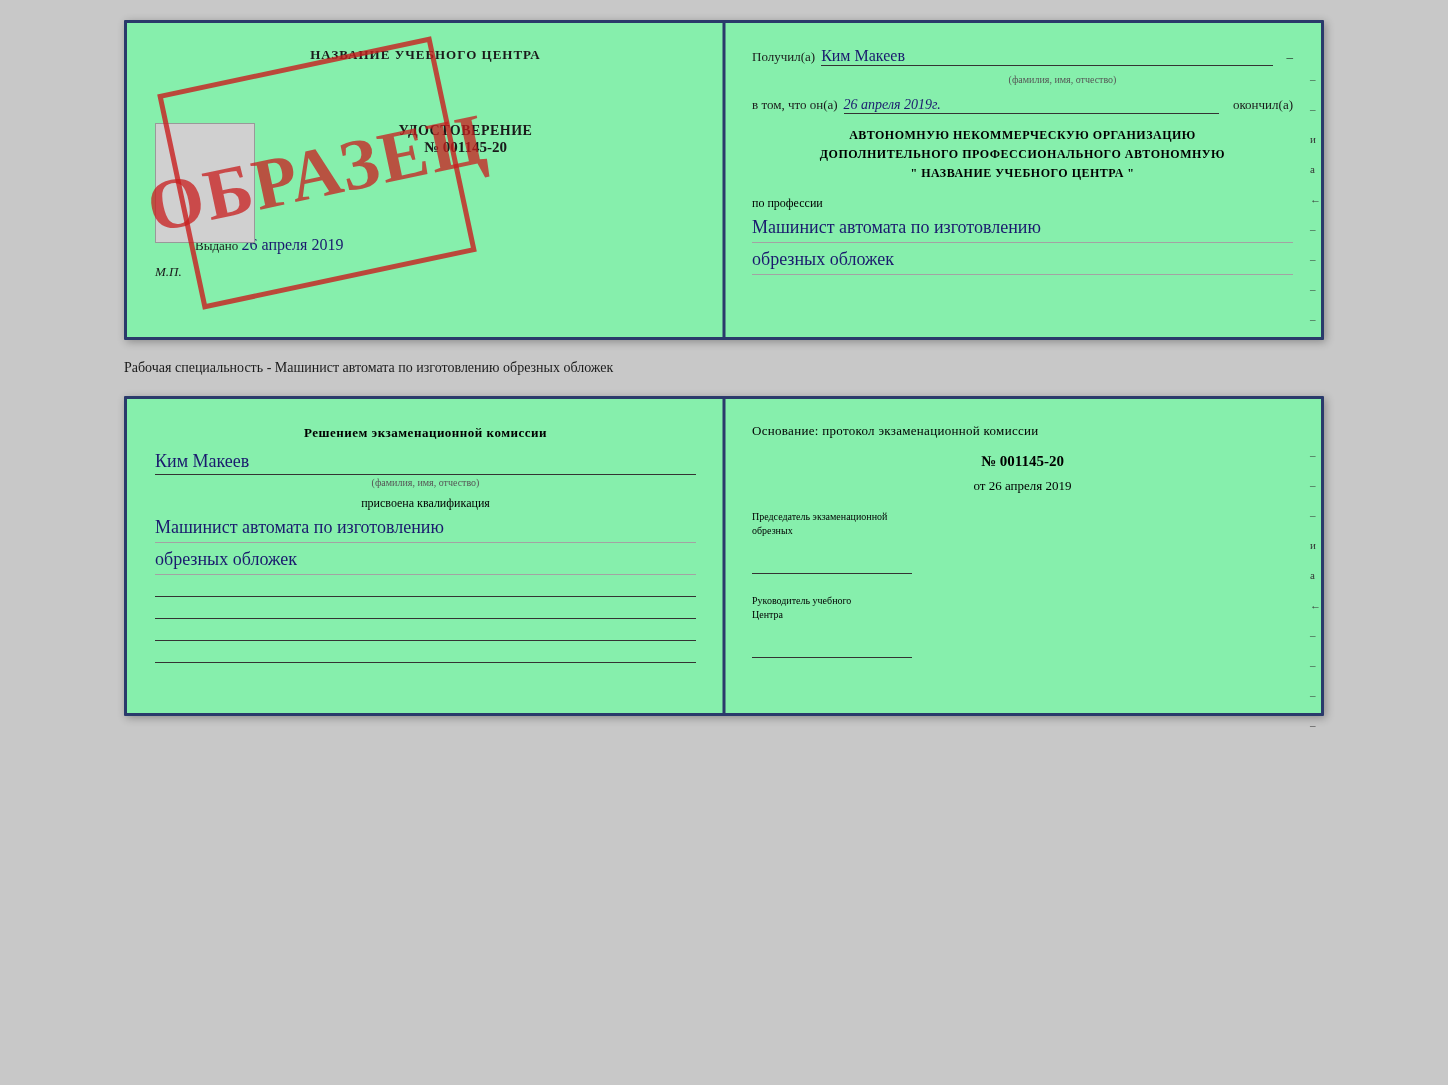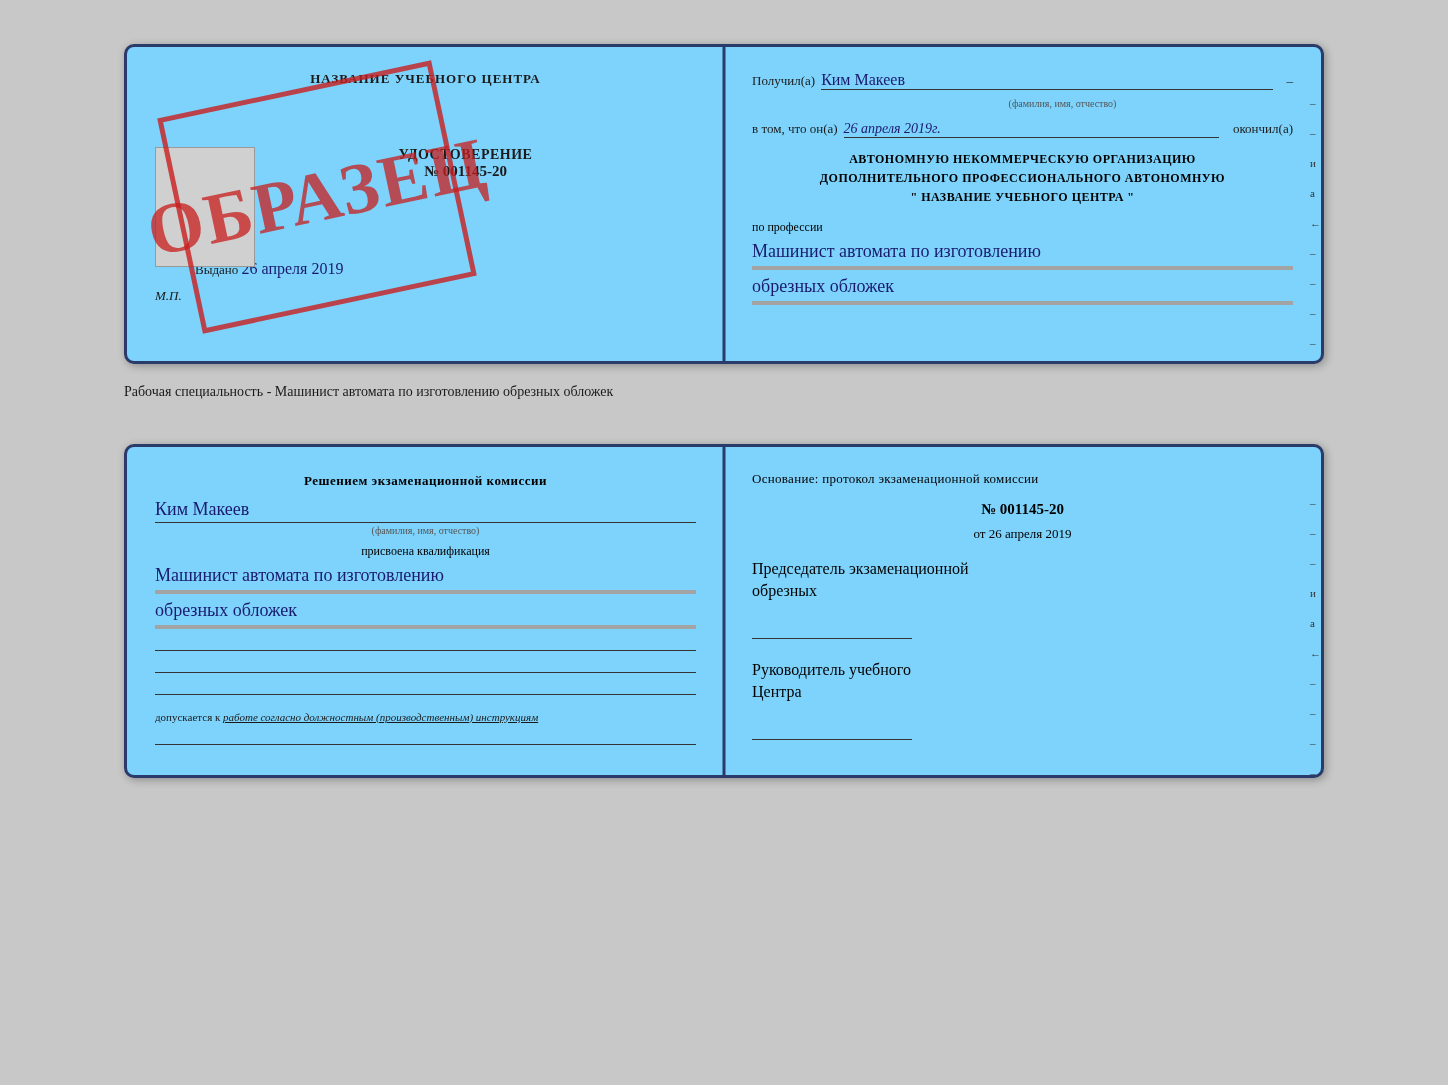--- a/index.html
+++ b/index.html
@@ -17,27 +17,26 @@
 
     .document-container {
       display: flex;
       flex-direction: column;
       gap: 16px;
       width: 1200px;
     }
 
     .spread {
       display: flex;
-      background: #7dd3fc;
+      background: #86efac;
       border: 3px solid #2a3a6b;
-      border-radius: 10px;
+      border-radius: 1px;
       min-height: 320px;
       position: relative;
       box-shadow: 2px 2px 8px rgba(0,0,0,0.3);
-      margin-top: 24px;
     }
 
     .spread::after {
       content: '';
       position: absolute;
       left: 50%;
       top: 0;
       bottom: 0;
       width: 3px;
       background: #2a3a6b;
@@ -190,21 +189,21 @@
       font-size: 12px;
       margin-top: 12px;
       margin-bottom: 4px;
     }
 
     .profession-value {
       font-family: 'Segoe Script', 'Comic Sans MS', cursive;
       font-size: 18px;
       color: #1a1a6e;
       line-height: 1.4;
-      border-bottom: 4px solid #a3a3a3;
+      border-bottom: 1px solid #a3a3a3;
       padding-bottom: 2px;
       margin-bottom: 4px;
     }
 
     
     .right-marks {
       position: absolute;
       right: 0;
       top: 50px;
       display: flex;
@@ -300,21 +299,21 @@
       font-size: 13px;
       text-align: center;
       margin-bottom: 16px;
     }
 
     .signature-block {
       margin-top: 12px;
     }
 
     .sig-label {
-      font-size: 16px;
+      font-size: 10px;
       line-height: 1.4;
       margin-bottom: 20px;
     }
 
     .sig-line {
       border-bottom: 1px solid #333;
       width: 160px;
       height: 16px;
       margin: 4px 0 8px 0;
     }
@@ -399,24 +398,20 @@
 
       <div class="kvalif-label">присвоена квалификация</div>
 
       <div class="profession-value">Машинист автомата по изготовлению</div>
       <div class="profession-value" style="margin-top:2px;">обрезных обложек</div>
 
       <span class="underline-blank"></span>
       <span class="underline-blank"></span>
       <span class="underline-blank"></span>
 
-      <div class="dopusk-text">
-        <span>допускается к</span>
-        <span class="dopusk-italic">работе согласно должностным (производственным) инструкциям</span>
-      </div>
       <span class="underline-blank" style="width:100%;"></span>
     </div>
 
     <div class="page-right">
       <div class="osnov-title">Основание: протокол экзаменационной комиссии</div>
 
       <div class="protocol-number">№ 001145-20</div>
 
       <div class="protocol-date">
         <span>от</span>

